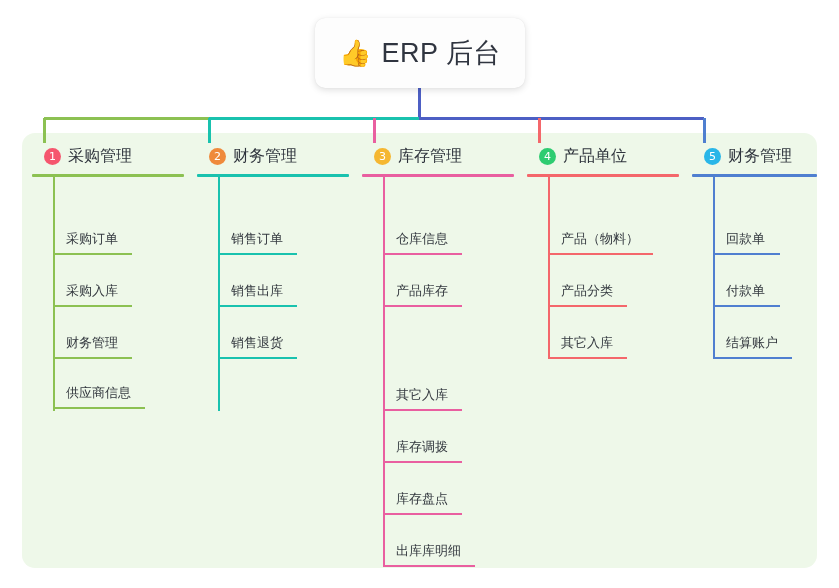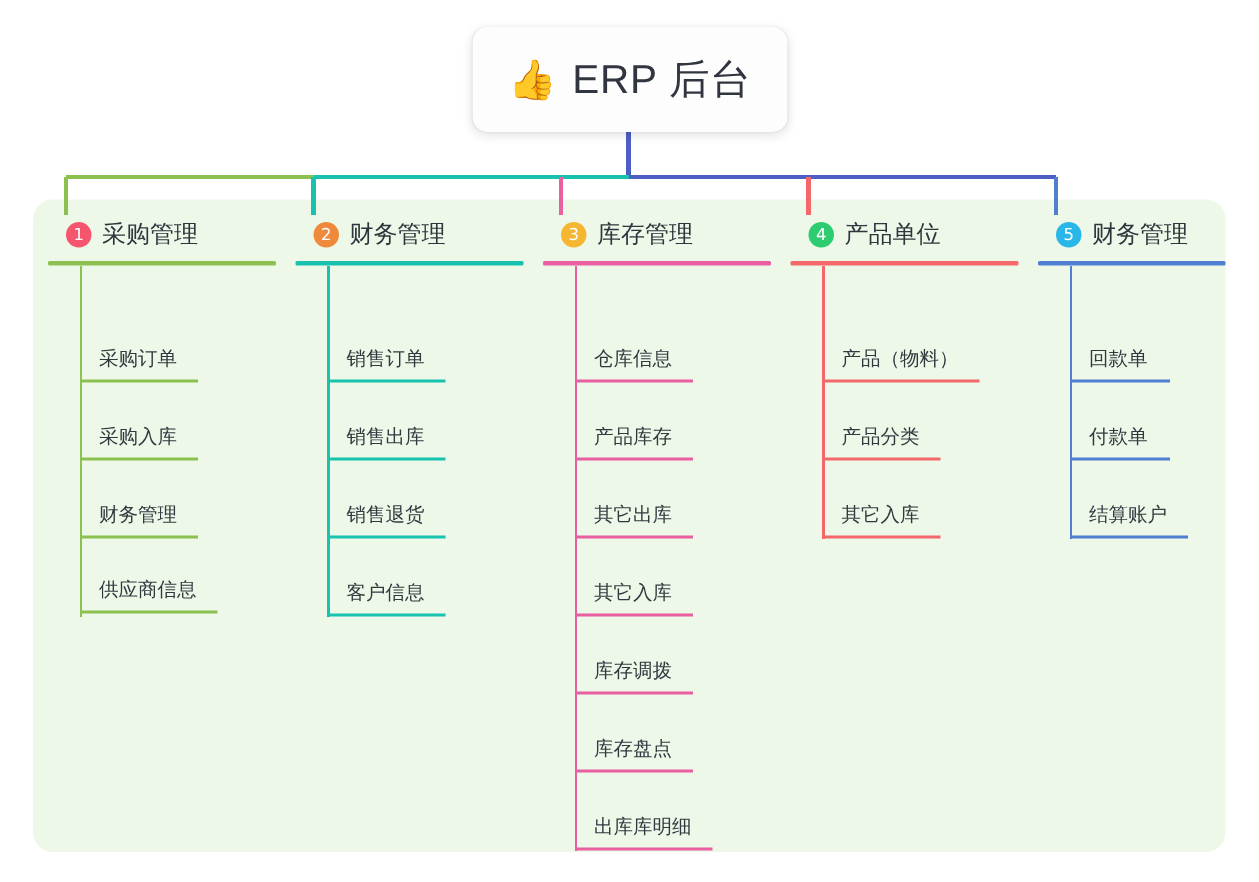--- a/index.html
+++ b/index.html
@@ -127,43 +127,35 @@
             <div class="item-rule" style="background: rgb(25, 194, 174); width: 78px;"></div>
           </div>
           <div class="item" style="top: 78px;">
             <span class="item-label">销售出库</span>
             <div class="item-rule" style="background: rgb(25, 194, 174); width: 78px;"></div>
           </div>
           <div class="item" style="top: 130px;">
             <span class="item-label">销售退货</span>
             <div class="item-rule" style="background: rgb(25, 194, 174); width: 78px;"></div>
           </div>
-          <div class="item" style="top: 182px;">
-            <span class="item-label">客户信息</span>
-            <div class="item-rule" style="background: rgb(25, 194, 174); width: 78px;"></div>
-          </div>
         </div>
       </div>
       <div class="col" style="left: 362px; width: 152px;">
         <div class="col-head">
           <span class="badge" style="background: rgb(245, 183, 49);">3</span>
           <span class="col-title">库存管理</span>
         </div>
         <div class="col-rule" style="background: rgb(233, 95, 160); width: 152px;"></div>
         <div class="items" style="height: 460px;">
           <div class="item" style="top: 26px;">
             <span class="item-label">仓库信息</span>
             <div class="item-rule" style="background: rgb(233, 95, 160); width: 78px;"></div>
           </div>
           <div class="item" style="top: 78px;">
             <span class="item-label">产品库存</span>
-            <div class="item-rule" style="background: rgb(233, 95, 160); width: 78px;"></div>
-          </div>
-          <div class="item" style="top: 130px;">
-            <span class="item-label">其它出库</span>
             <div class="item-rule" style="background: rgb(233, 95, 160); width: 78px;"></div>
           </div>
           <div class="item" style="top: 234px;">
             <span class="item-label">库存调拨</span>
             <div class="item-rule" style="background: rgb(233, 95, 160); width: 78px;"></div>
           </div>
           <div class="item" style="top: 182px;">
             <span class="item-label">其它入库</span>
             <div class="item-rule" style="background: rgb(233, 95, 160); width: 78px;"></div>
           </div>

